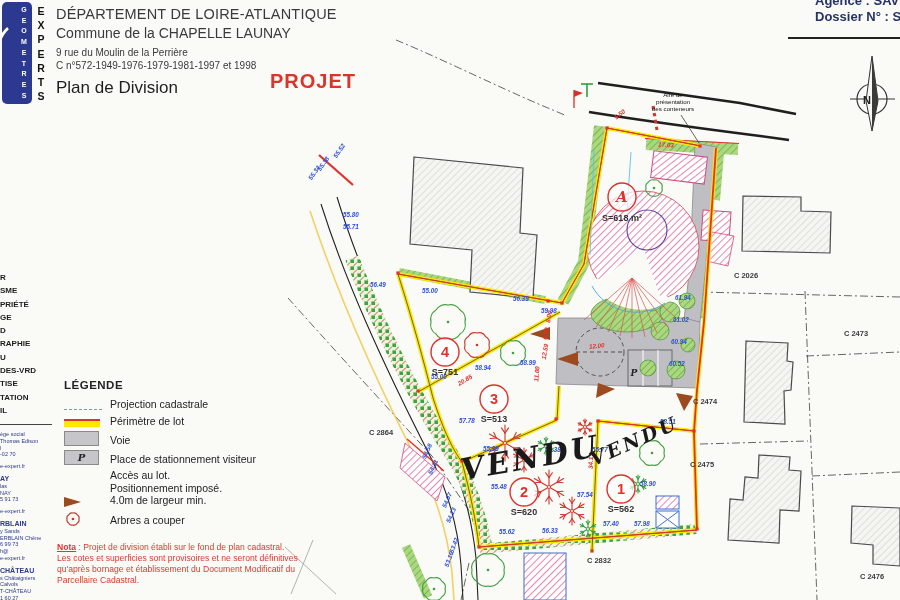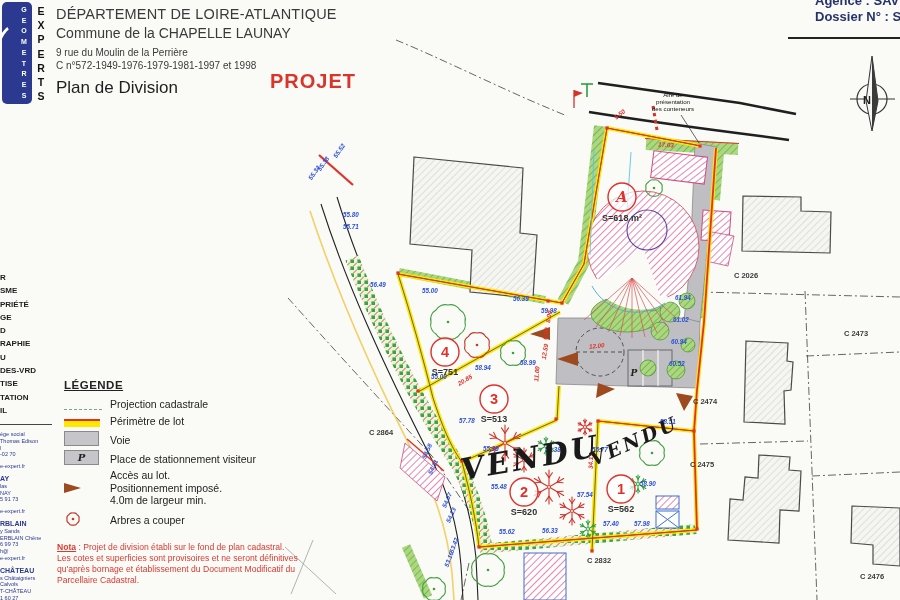--- a/index.html
+++ b/index.html
@@ -32,23 +32,23 @@
 
   
   .services{position:absolute;left:0;top:271px;font-size:8px;font-weight:bold;color:#1c1c1c;line-height:13.3px}
   .srv-divider{position:absolute;left:0;top:424px;width:52px;border-top:1px solid #444}
   .addresses{position:absolute;left:0;top:431px;font-size:5.5px;color:#2b3990;line-height:6.8px}
   .addresses .b{font-size:7px;font-weight:bold;margin-top:6px}
   .addresses .gap{height:5px}
 
   
   .legend{position:absolute;left:64px;top:379px;width:252px;color:#222}
-  .lg-title{font-size:11.5px;font-weight:bold;text-decoration:underline;letter-spacing:.5px;margin-bottom:6px}
+  .lg-title{font-size:11.5px;font-weight:bold;letter-spacing:.5px;margin-bottom:6px}
   .lg-row{display:flex;align-items:flex-end;margin-bottom:4px;min-height:13px}
-  .lg-row.top{align-items:center}
+  .lg-row.top{align-items:flex-end}
   .lg-sym{width:46px;flex:0 0 46px;display:flex;align-items:center}
   .lg-label{font-size:10.5px;white-space:pre-line;line-height:12.5px}
   .sym-dash{width:38px;border-top:1.4px dashed #7d9f9d}
   .sym-yellow{width:36px;height:6px;background:#ffe800;border-top:2px solid #e0312a}
   .sym-green{width:33px;height:13px;background:#cde8b5;border:1px solid #6f9c58}
   .sym-gray{width:33px;height:13px;background:#c6c6ca;border:1px solid #8a8a8e}
   .sym-park{width:33px;height:13px;background:#c6c6ca;border:1px solid #8a8a8e;
             font:italic bold 10px "DejaVu Serif",serif;color:#222;display:flex;align-items:center;justify-content:center}
   .sym-arrow{width:0;height:0;border-left:17px solid #9c4a1e;border-top:5px solid transparent;border-bottom:5px solid transparent}
 

